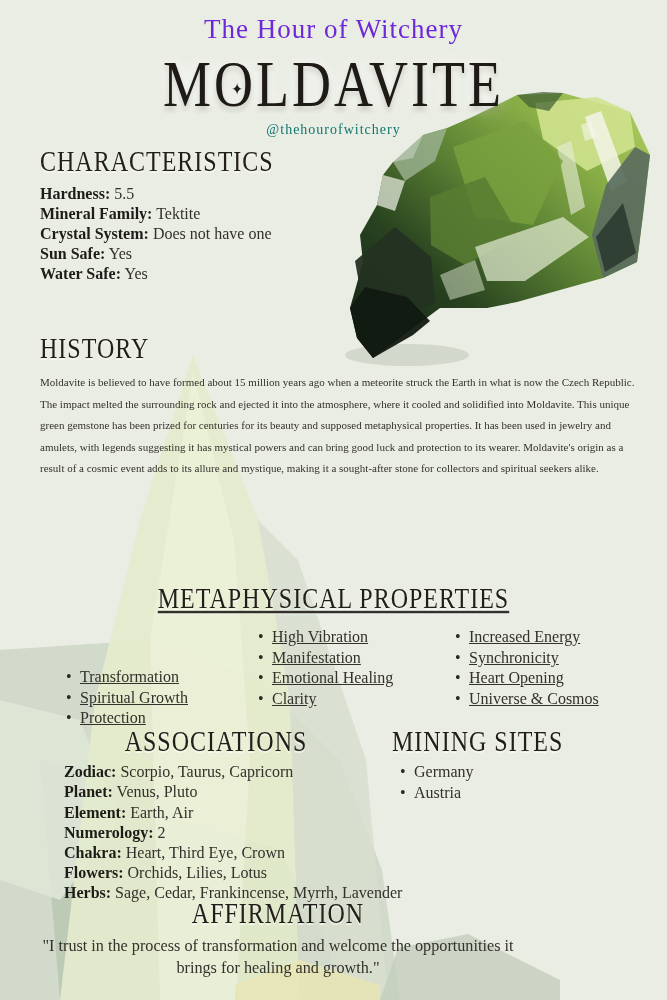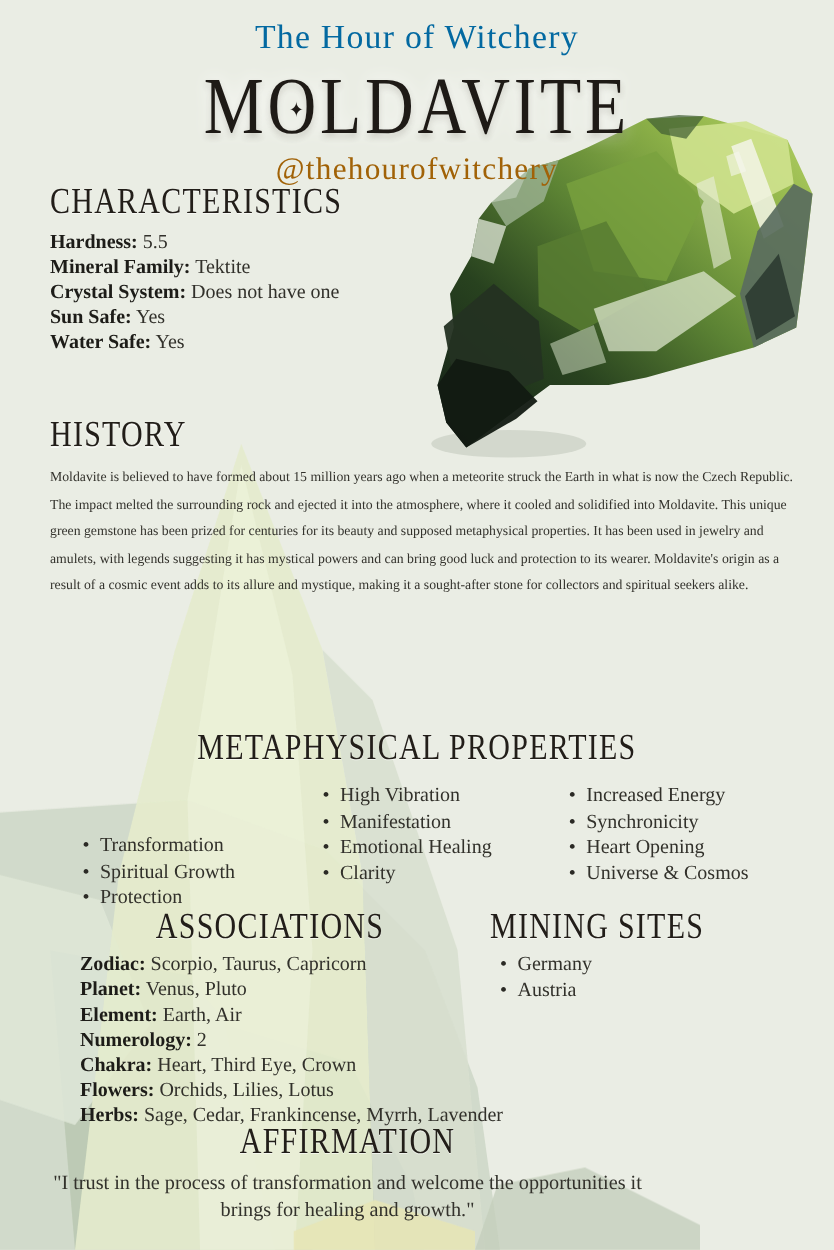--- a/index.html
+++ b/index.html
@@ -8,39 +8,39 @@
     background:#eaede4;overflow:hidden;
     font-family:"Liberation Serif", serif;color:#32312b;
   }
   svg{display:block;}
   .bg-watermark{position:absolute;left:0;top:0;z-index:0;}
   .crystal-art{position:absolute;left:335px;top:85px;z-index:1;}
   .content{position:absolute;left:0;top:0;width:667px;height:1000px;z-index:2;}
 
   
   .hdr{position:absolute;top:0;left:0;width:100%;text-align:center;}
-  .brand{margin-top:14px;font-size:27px;letter-spacing:1px;color:#0369a1;}
+  .brand{margin-top:14px;font-size:27px;letter-spacing:1px;color:#6d28d9;}
   .title{position:relative;display:inline-block;margin:6px 0 0 0;font-weight:400;
     font-size:54px;letter-spacing:3px;color:#1e1a16;line-height:1.05;
     transform:scaleY(1.2);transform-origin:top center;
     text-shadow:0 0 14px #ffffff,0 3px 5px rgba(88,84,70,.30);}
   .title .sparkle{position:absolute;left:74px;top:32px;transform:translate(-50%,-50%);
     font-family:"DejaVu Sans",sans-serif;font-size:14px;letter-spacing:0;color:#1e1a16;text-shadow:none;}
-  .handle{margin-top:14px;font-size:25px;letter-spacing:1px;color:#a16207;}
+  .handle{margin-top:14px;font-size:14px;letter-spacing:1px;color:#0f766e;}
 
   
   h2{margin:0;font-weight:400;font-size:24px;letter-spacing:1px;color:#221e19;
      line-height:1.05;transform:scaleY(1.22);transform-origin:top left;
      text-shadow:0 1px 0 rgba(255,255,255,.6);}
   h2.centered{text-align:center;transform-origin:top center;}
 
   
   .sec-characteristics{position:absolute;left:40px;top:147px;width:420px;}
   .sec-history{position:absolute;left:40px;top:334px;width:602px;}
-  .sec-metaphysical{position:absolute;left:0;top:584px;width:667px;}
+  .sec-metaphysical{position:absolute;left:0;top:584px;width:667px;text-decoration:underline;}
   .sec-twocol{position:absolute;left:40px;top:727px;width:597px;display:flex;}
   .sec-affirmation{position:absolute;left:0;top:899px;width:556px;text-align:center;}
 
   .kv-list{margin-top:12px;}
   .kv{font-size:16px;line-height:20px;}
   .kv .k{font-weight:700;color:#1d1c18;}
   .kv.nowrap{white-space:nowrap;}
 
   .sec-history p{margin:13px 0 0 0;font-size:11px;line-height:21.5px;color:#33322c;}
 

